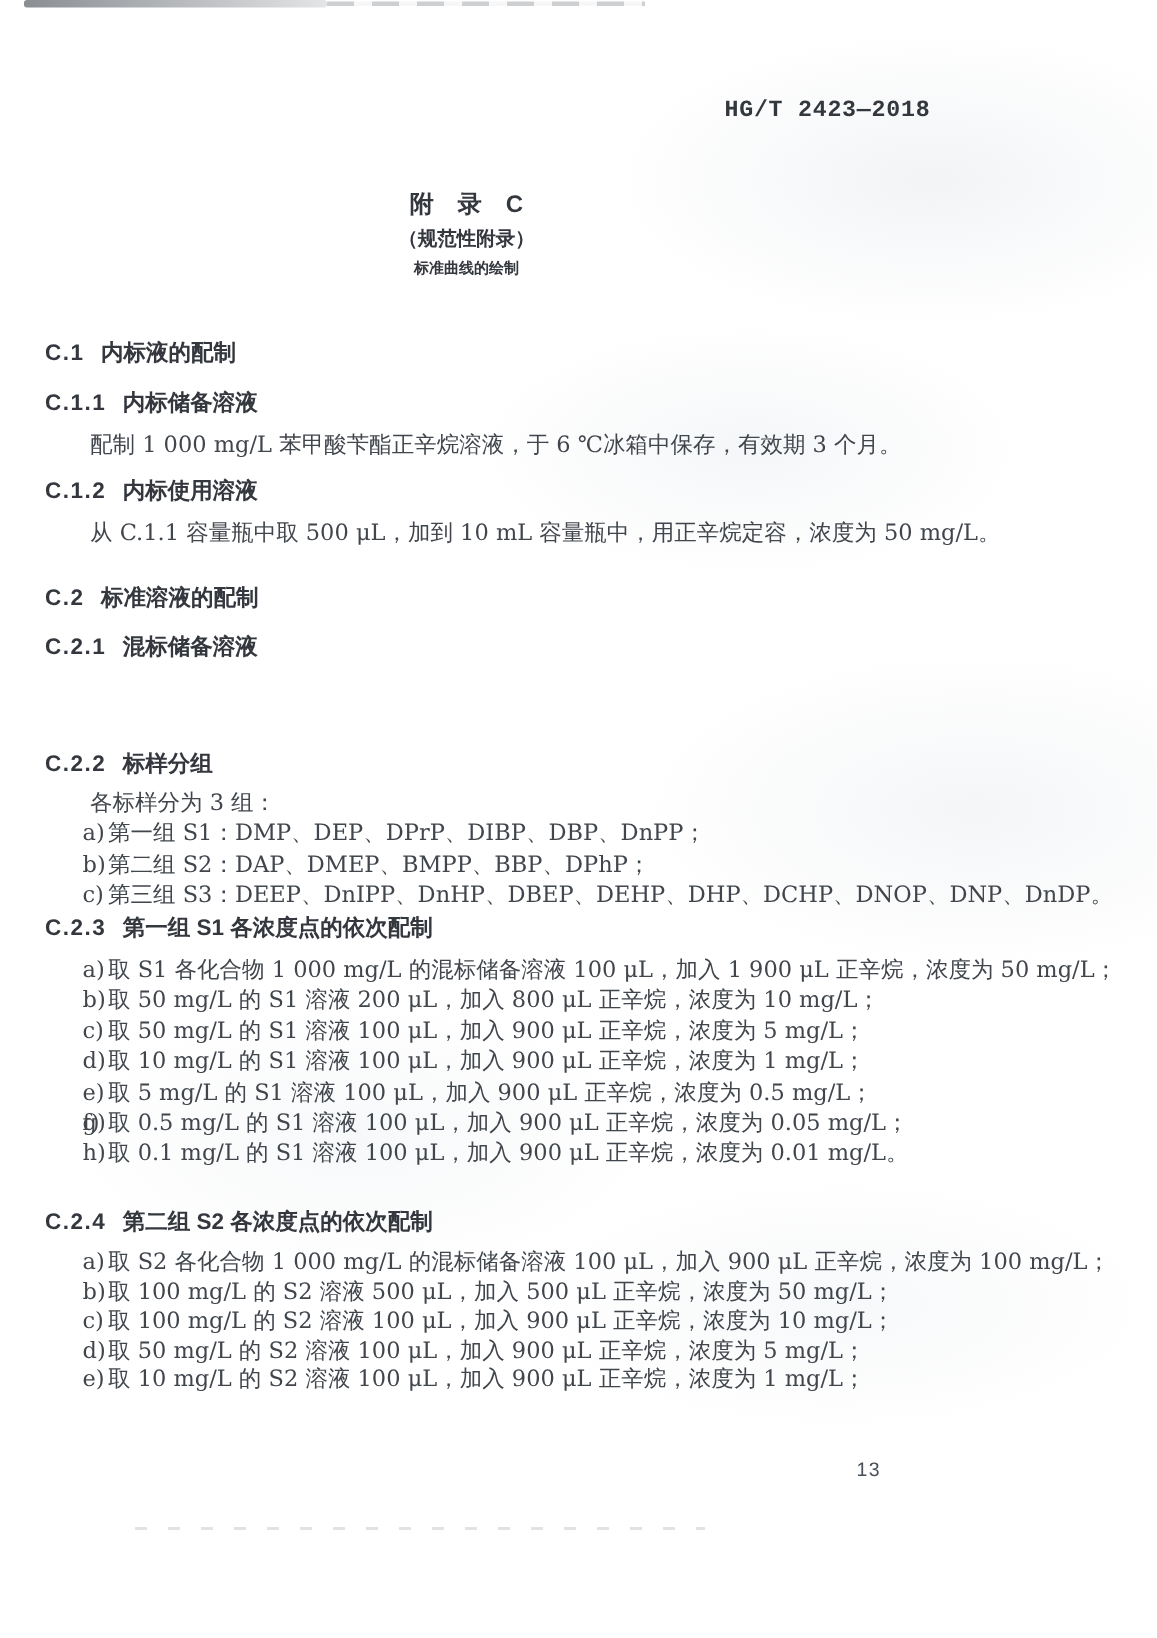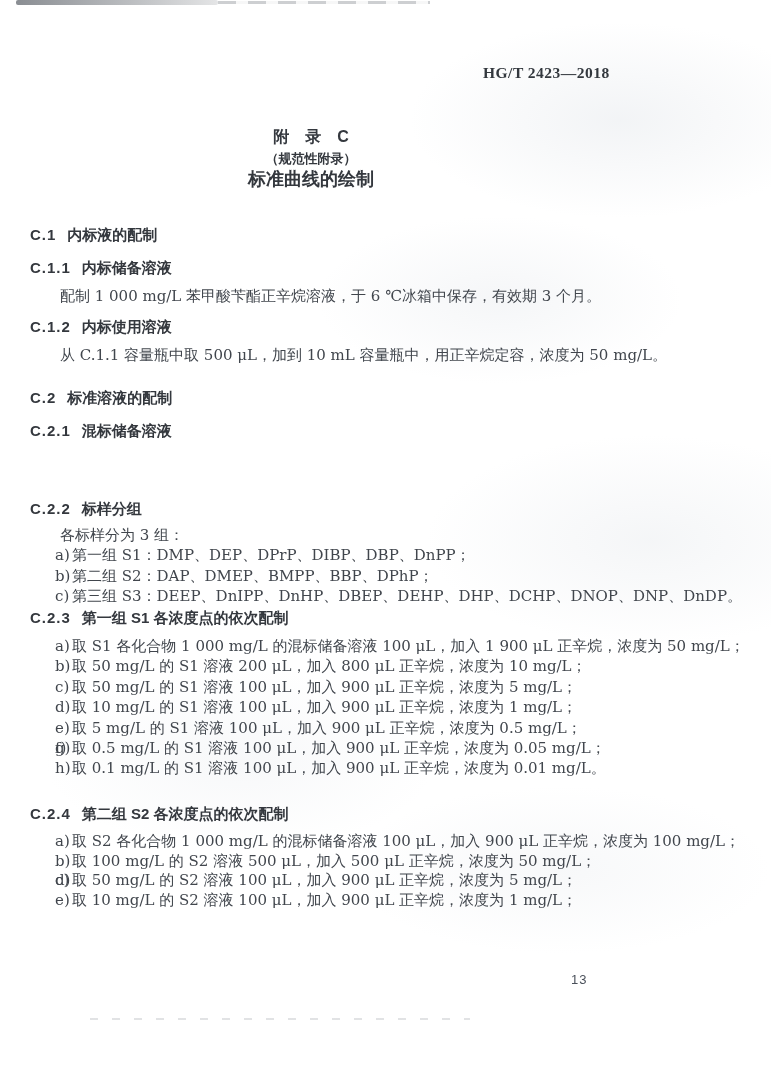--- a/index.html
+++ b/index.html
@@ -16,28 +16,28 @@
     color:#3f444b;
   }
   .abs { position:absolute; }
   .art1 { position:absolute; left:16px; top:0; width:202px; height:5px; border-radius:2px;
           background:linear-gradient(90deg, rgba(66,72,80,.62), rgba(66,72,80,.34) 60%, rgba(66,72,80,.14)); }
   .art2 { position:absolute; left:218px; top:1px; width:212px; height:3px;
           background:repeating-linear-gradient(90deg, rgba(90,96,104,.30) 0 18px, rgba(90,96,104,.05) 18px 30px); }
   .art3 { position:absolute; left:90px; top:1018px; width:380px; height:2px;
           background:repeating-linear-gradient(90deg, rgba(120,126,134,.22) 0 8px, transparent 8px 22px); }
 
-  .doc-code { left:483px; top:64px; font-family:Liberation Serif, serif;
+  .doc-code { left:483px; top:64px; font-family:Liberation Mono, monospace;
               font-weight:bold; font-size:15.5px; letter-spacing:.5px; color:#33383e; white-space:nowrap; }
 
   .title-block { left:30px; top:126px; width:562px; text-align:center;
                  font-family:"Liberation Sans","DejaVu Sans",sans-serif; font-weight:bold; color:#34383e; }
   .title-block .t1 { font-size:16px; line-height:21.5px; }
   .title-block .t2 { font-size:13px; line-height:21.5px; }
-  .title-block .t3 { font-size:18px; line-height:21.5px; }
+  .title-block .t3 { font-size:10px; line-height:21.5px; }
 
   .hd { left:30px; width:640px; white-space:nowrap;
         font-family:"Liberation Sans","DejaVu Sans",sans-serif; font-weight:bold;
         font-size:15px; color:#34383e; }
   .hd .num { letter-spacing:1px; }
   .hd .ht  { margin-left:11px; }
 
   .para { left:30px; width:564px; font-size:15px; line-height:23px; text-indent:30px; color:#41464d; }
   .para.nowrap { white-space:nowrap; width:700px; }
 
@@ -115,20 +115,20 @@
     <div class="item"><span class="lbl">h)</span><span>取 0.1 mg/L 的 S1 溶液 100 μL，加入 900 μL 正辛烷，浓度为 0.01 mg/L。</span></div>
   </div>
 
   <div class="abs hd" style="top:805px">
     <span class="num">C.2.4</span><span class="ht">第二组 S2 各浓度点的依次配制</span>
   </div>
 
   <div class="abs list" style="top:832px; line-height:19.6px">
     <div class="item"><span class="lbl">a)</span><span>取 S2 各化合物 1 000 mg/L 的混标储备溶液 100 μL，加入 900 μL 正辛烷，浓度为 100 mg/L；</span></div>
     <div class="item"><span class="lbl">b)</span><span>取 100 mg/L 的 S2 溶液 500 μL，加入 500 μL 正辛烷，浓度为 50 mg/L；</span></div>
-    <div class="item"><span class="lbl">c)</span></div>
+    <div class="item"><span class="lbl">c)</span><span>取 100 mg/L 的 S2 溶液 100 μL，加入 900 μL 正辛烷，浓度为 10 mg/L；</span></div>
     <div class="item"><span class="lbl">d)</span><span>取 50 mg/L 的 S2 溶液 100 μL，加入 900 μL 正辛烷，浓度为 5 mg/L；</span></div>
     <div class="item"><span class="lbl">e)</span><span>取 10 mg/L 的 S2 溶液 100 μL，加入 900 μL 正辛烷，浓度为 1 mg/L；</span></div>
   </div>
 
   <div class="abs pagenum">13</div>
 
 </div>
 
 </body></html>

